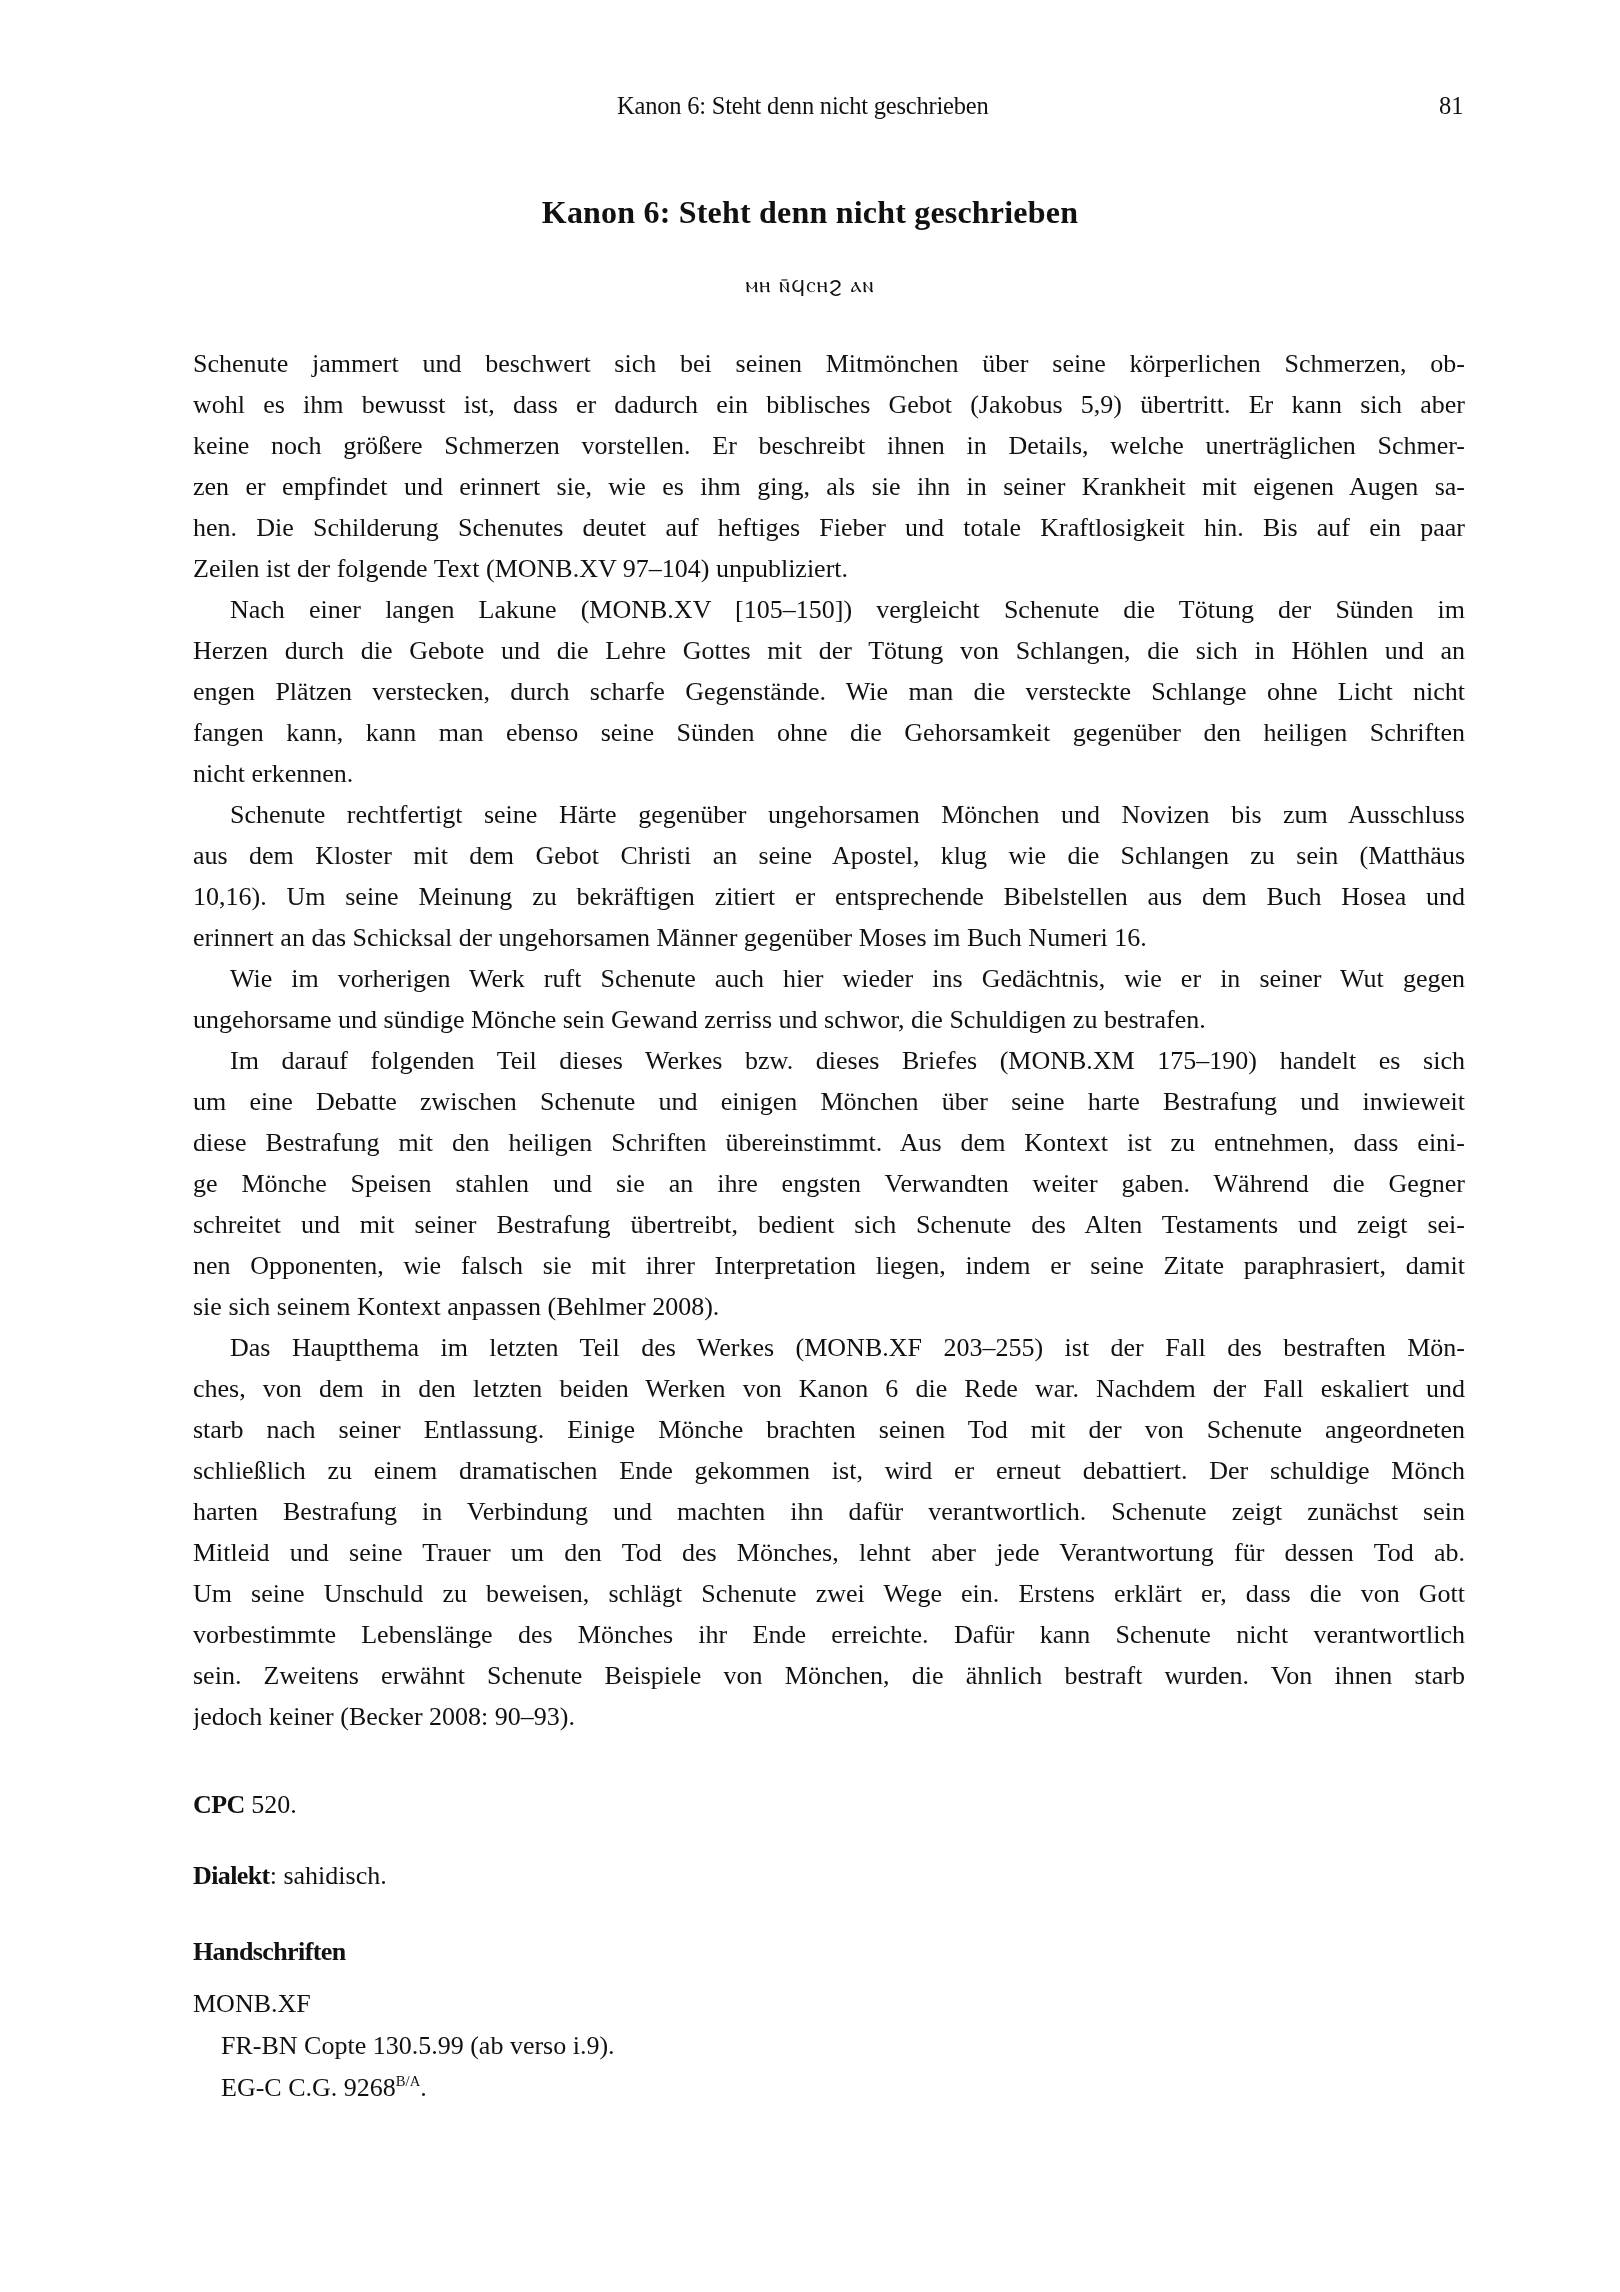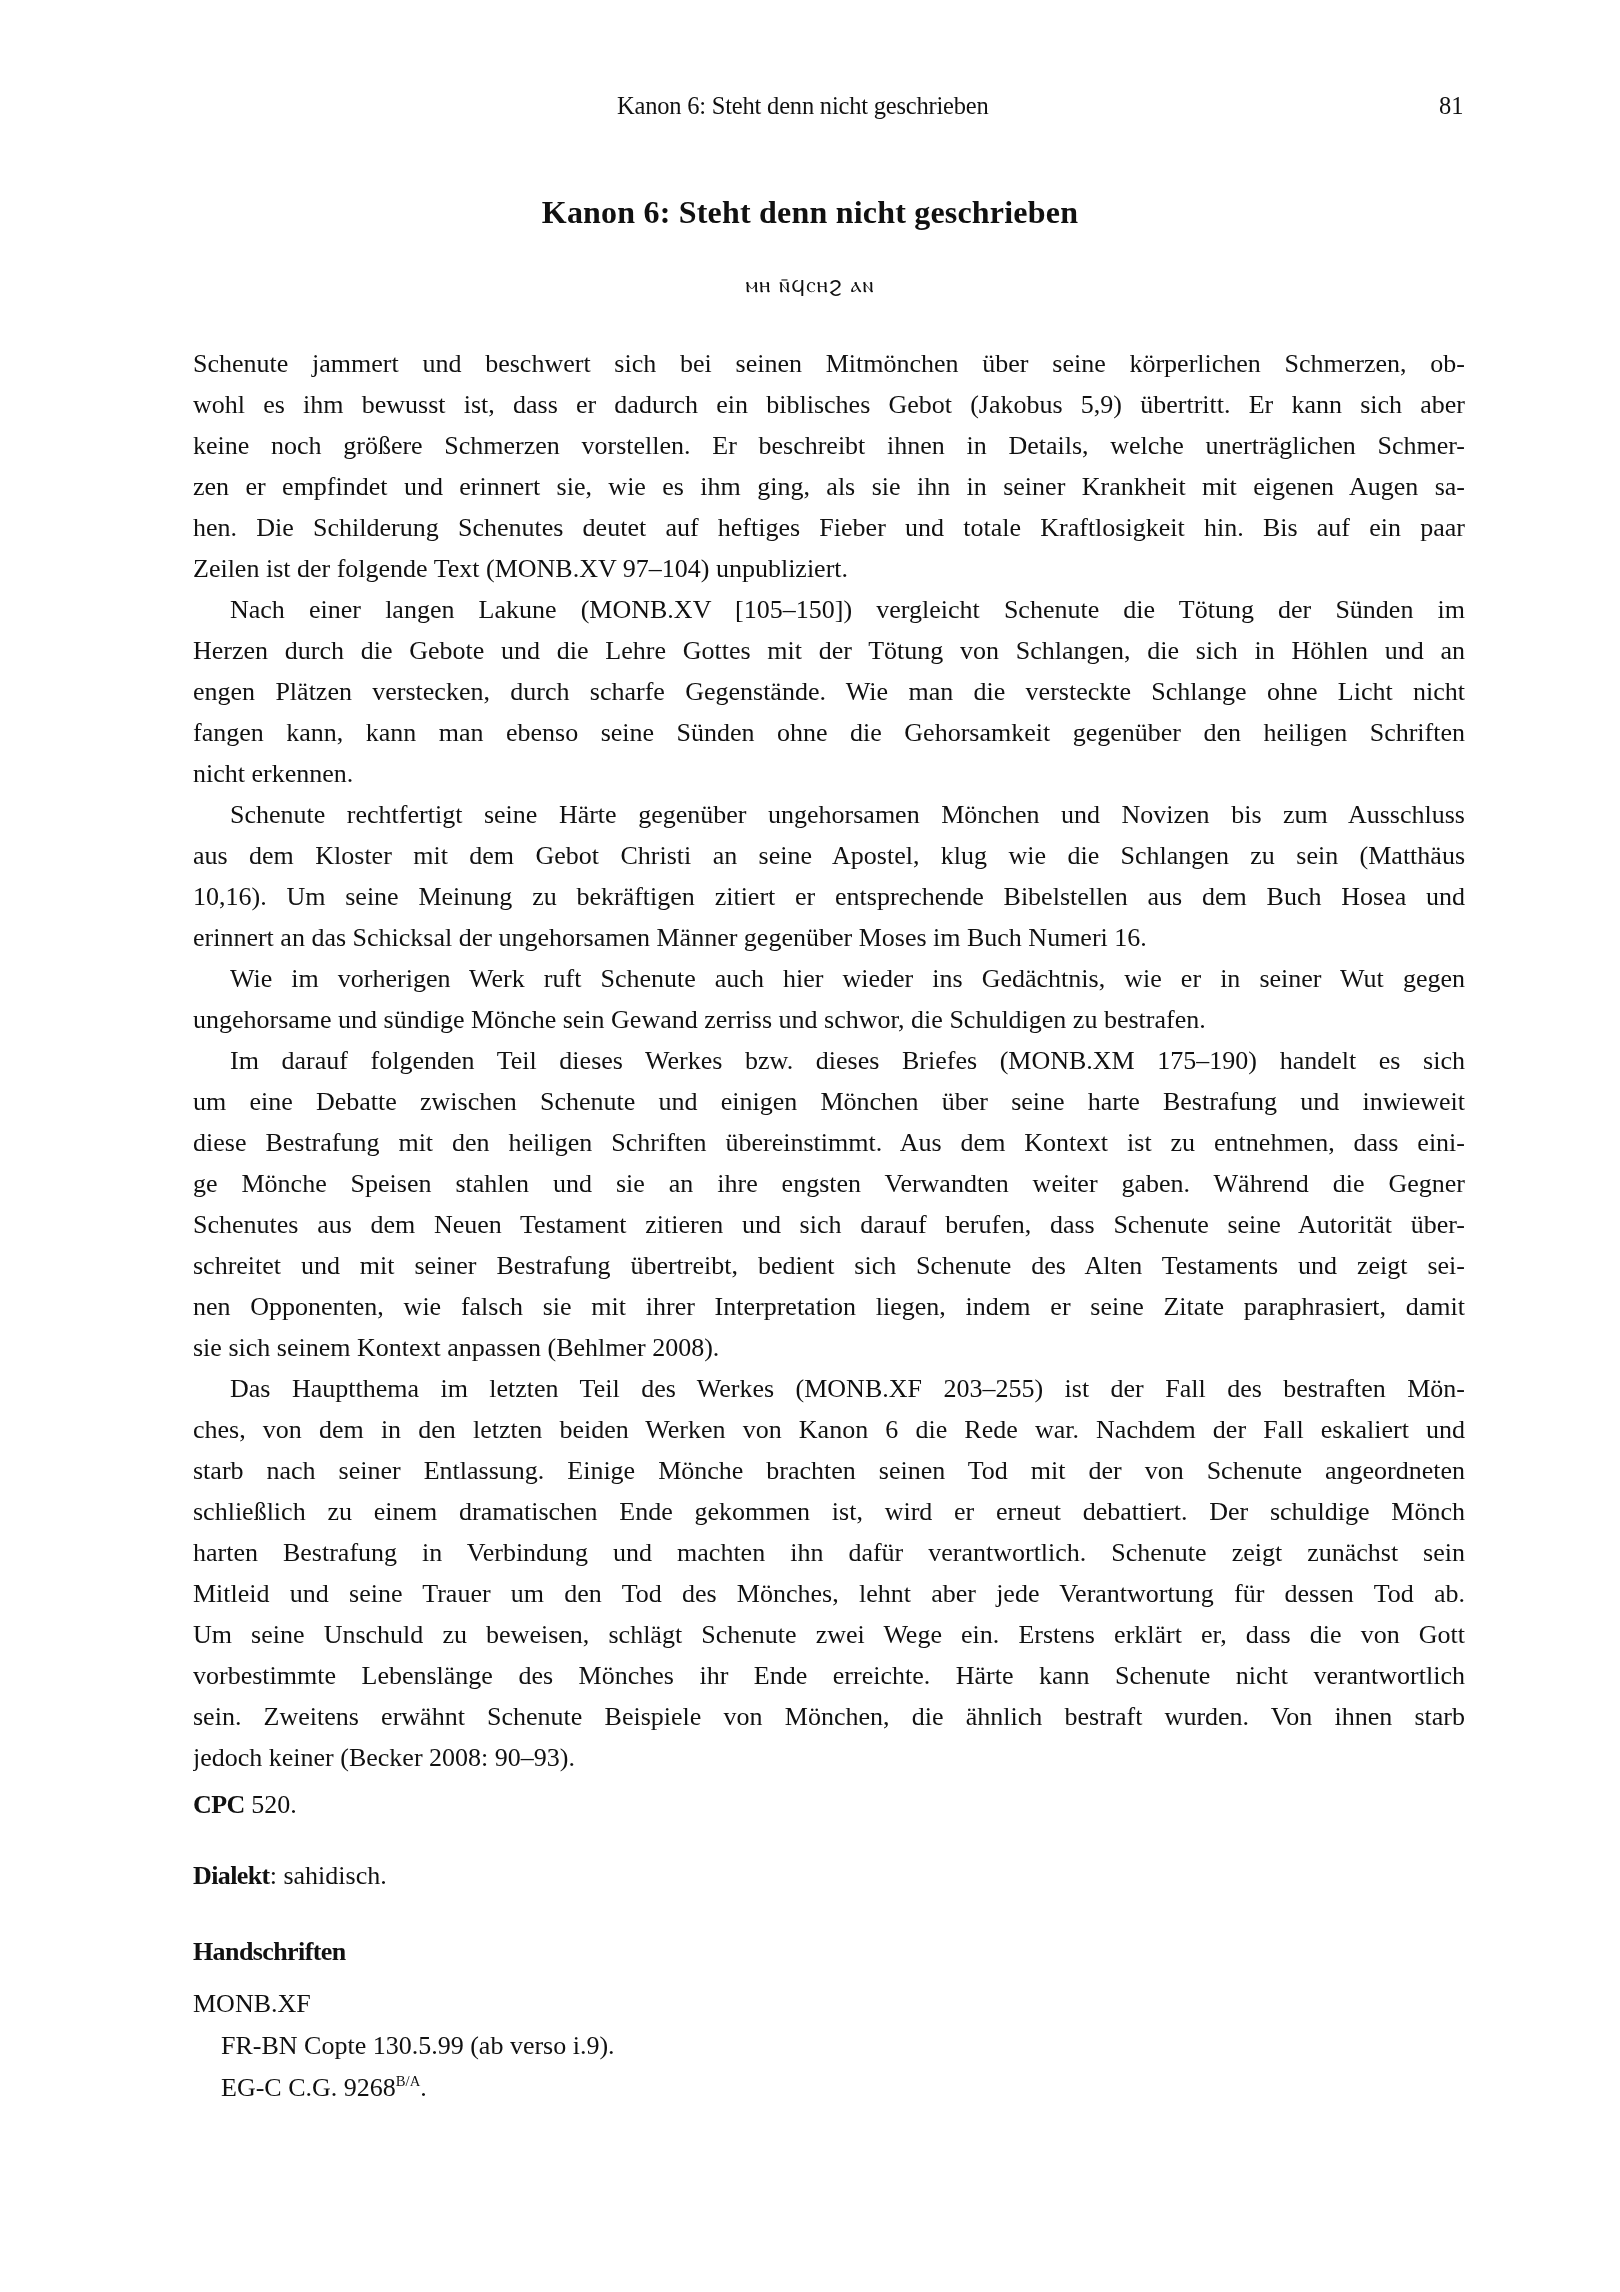--- a/index.html
+++ b/index.html
@@ -57,34 +57,33 @@
       </div>
       <div>
         <span class="line indent" style="white-space: normal; overflow: hidden;">Wie im vorherigen Werk ruft Schenute auch hier wieder ins Gedächtnis, wie er in seiner Wut gegen</span>
         <span class="line last" style="white-space: normal; overflow: hidden;">ungehorsame und sündige Mönche sein Gewand zerriss und schwor, die Schuldigen zu bestrafen.</span>
       </div>
       <div>
         <span class="line indent" style="white-space: normal; overflow: hidden;">Im darauf folgenden Teil dieses Werkes bzw. dieses Briefes (MONB.XM 175–190) handelt es sich</span>
         <span class="line" style="white-space: normal; overflow: hidden;">um eine Debatte zwischen Schenute und einigen Mönchen über seine harte Bestrafung und inwieweit</span>
         <span class="line" style="white-space: normal; overflow: hidden;">diese Bestrafung mit den heiligen Schriften übereinstimmt. Aus dem Kontext ist zu entnehmen, dass eini-</span>
         <span class="line" style="white-space: normal; overflow: hidden;">ge Mönche Speisen stahlen und sie an ihre engsten Verwandten weiter gaben. Während die Gegner</span>
-        <span class="line" style="white-space: normal; overflow: hidden;">Schenutes aus dem Neuen Testament zitieren und sich darauf berufen, dass Schenute seine Autorität über-</span>
         <span class="line" style="white-space: normal; overflow: hidden;">schreitet und mit seiner Bestrafung übertreibt, bedient sich Schenute des Alten Testaments und zeigt sei-</span>
         <span class="line" style="white-space: normal; overflow: hidden;">nen Opponenten, wie falsch sie mit ihrer Interpretation liegen, indem er seine Zitate paraphrasiert, damit</span>
         <span class="line last" style="white-space: normal; overflow: hidden;">sie sich seinem Kontext anpassen (Behlmer 2008).</span>
       </div>
       <div>
         <span class="line indent" style="white-space: normal; overflow: hidden;">Das Hauptthema im letzten Teil des Werkes (MONB.XF 203–255) ist der Fall des bestraften Mön-</span>
         <span class="line" style="white-space: normal; overflow: hidden;">ches, von dem in den letzten beiden Werken von Kanon 6 die Rede war. Nachdem der Fall eskaliert und</span>
         <span class="line" style="white-space: normal; overflow: hidden;">starb nach seiner Entlassung. Einige Mönche brachten seinen Tod mit der von Schenute angeordneten</span>
         <span class="line" style="white-space: normal; overflow: hidden;">schließlich zu einem dramatischen Ende gekommen ist, wird er erneut debattiert. Der schuldige Mönch</span>
         <span class="line" style="white-space: normal; overflow: hidden;">harten Bestrafung in Verbindung und machten ihn dafür verantwortlich. Schenute zeigt zunächst sein</span>
         <span class="line" style="white-space: normal; overflow: hidden;">Mitleid und seine Trauer um den Tod des Mönches, lehnt aber jede Verantwortung für dessen Tod ab.</span>
         <span class="line" style="white-space: normal; overflow: hidden;">Um seine Unschuld zu beweisen, schlägt Schenute zwei Wege ein. Erstens erklärt er, dass die von Gott</span>
-        <span class="line" style="white-space: normal; overflow: hidden;">vorbestimmte Lebenslänge des Mönches ihr Ende erreichte. Härte kann Schenute nicht verantwortlich</span>
+        <span class="line" style="white-space: normal; overflow: hidden;">vorbestimmte Lebenslänge des Mönches ihr Ende erreichte. Dafür kann Schenute nicht verantwortlich</span>
         <span class="line" style="white-space: normal; overflow: hidden;">sein. Zweitens erwähnt Schenute Beispiele von Mönchen, die ähnlich bestraft wurden. Von ihnen starb</span>
         <span class="line last" style="white-space: normal; overflow: hidden;">jedoch keiner (Becker 2008: 90–93).</span>
       </div>
     </div>
 
   <div class="meta" style="top:1787px">
     <b>CPC</b><span> 520.</span>
   </div>
 
   <div class="meta" style="top:1858px">

